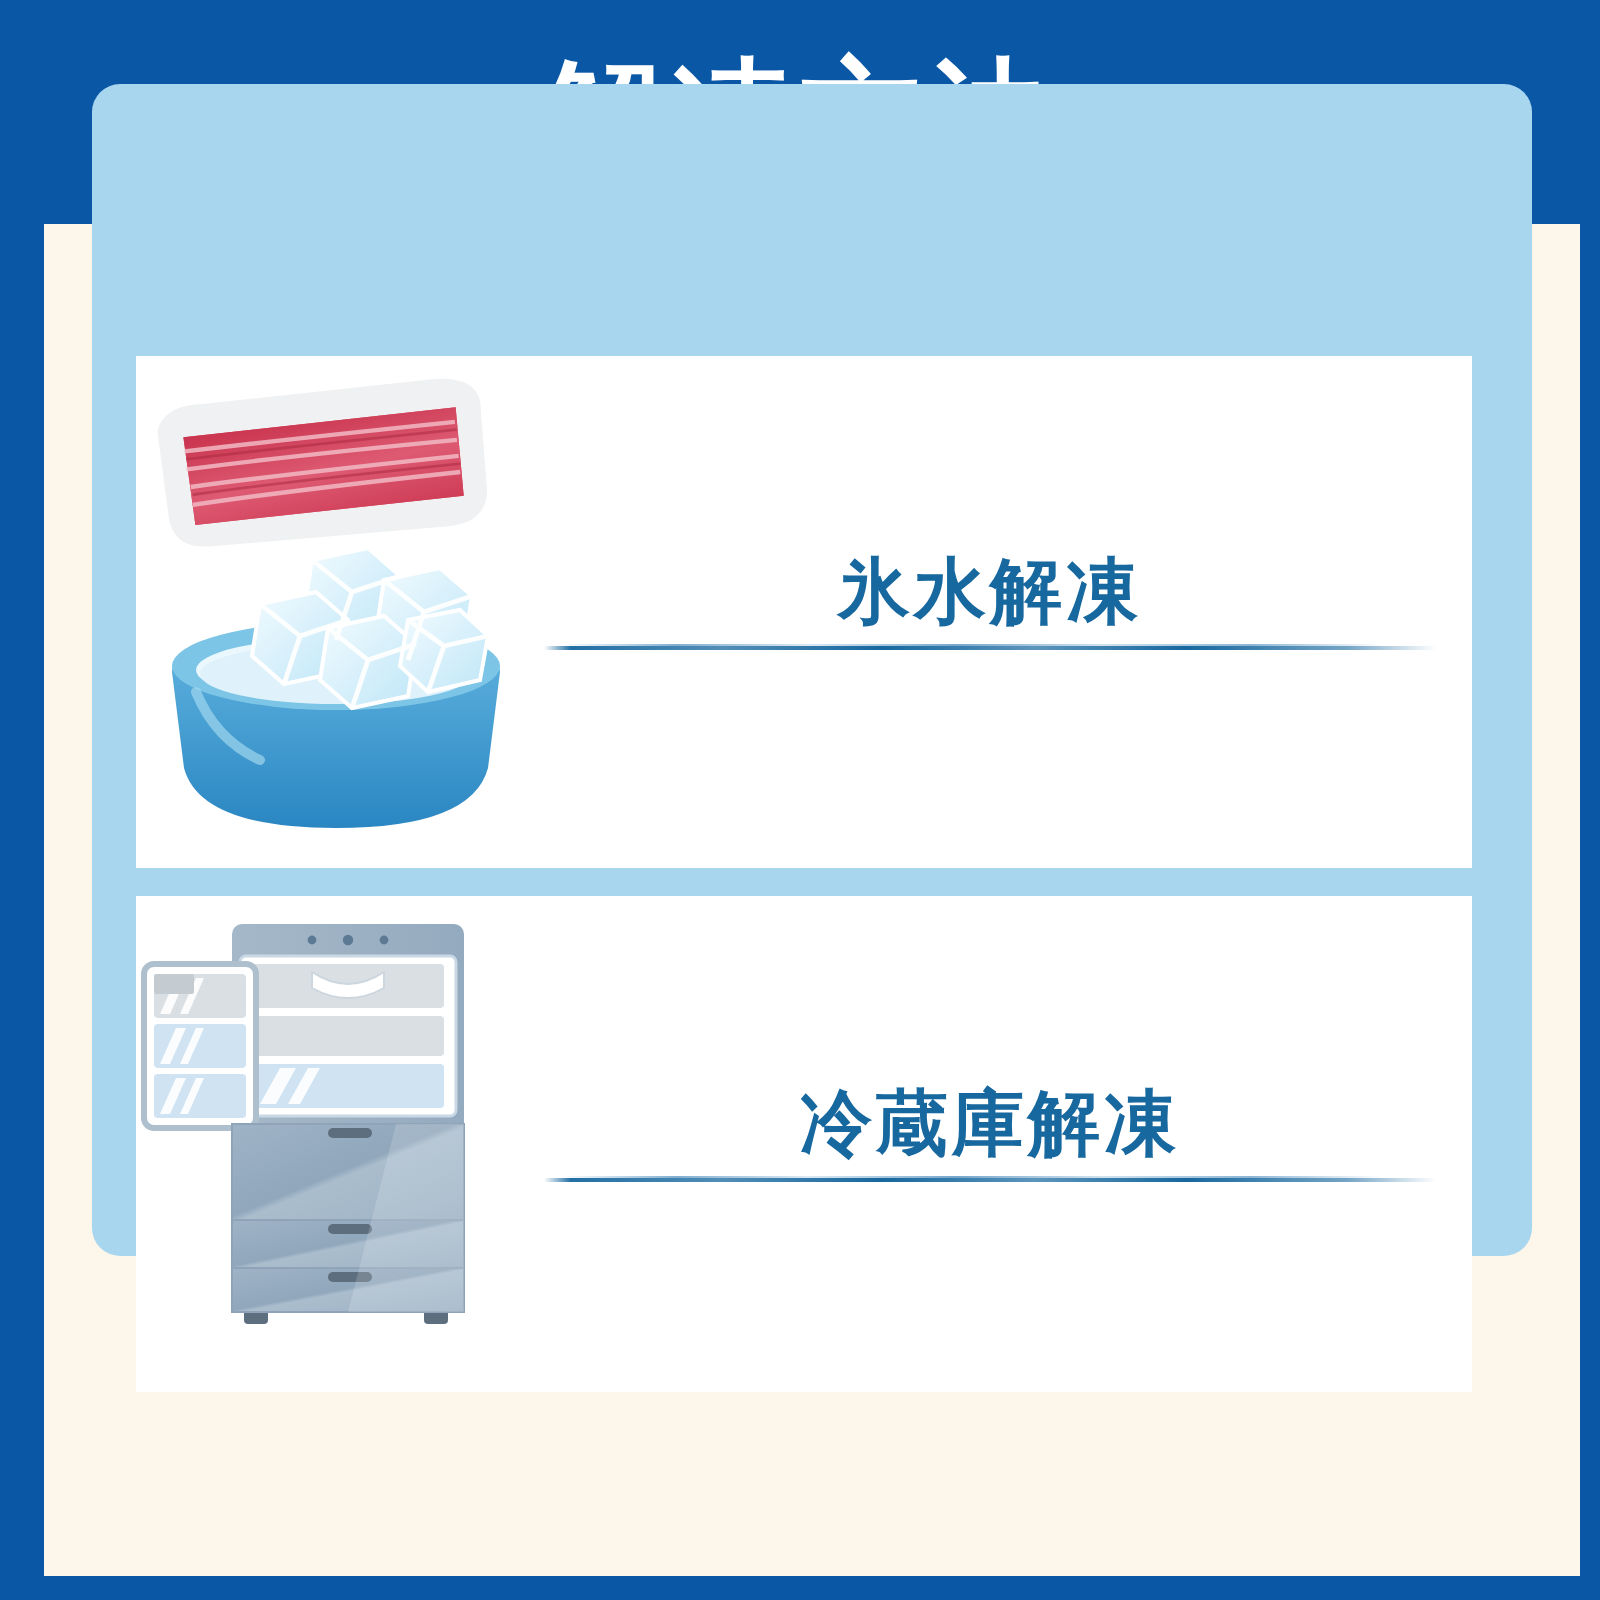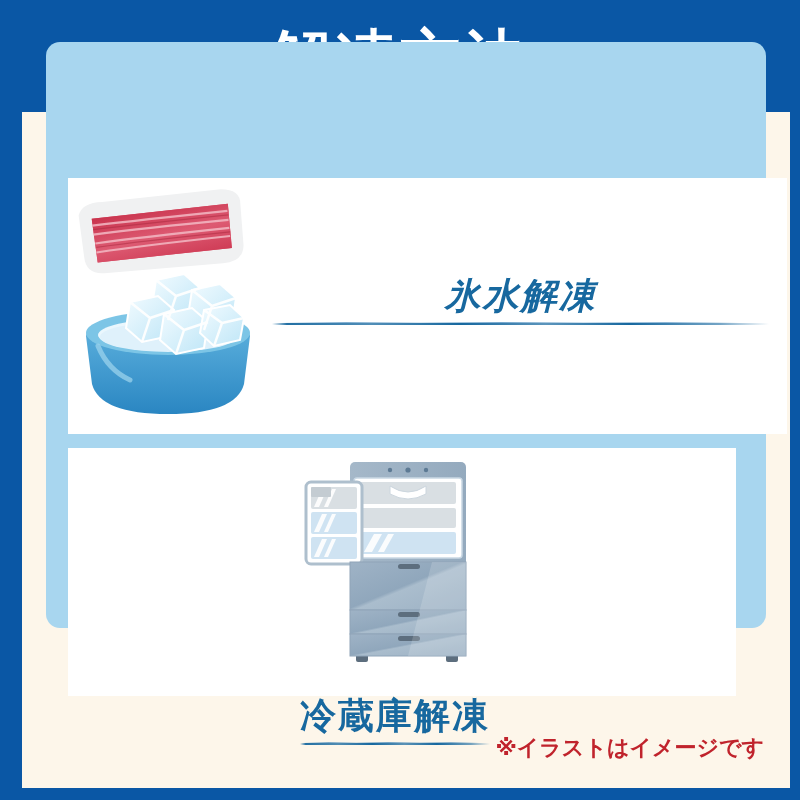--- a/index.html
+++ b/index.html
@@ -64,30 +64,28 @@
   
   .card {
     position: absolute;
     background: #ffffff;
     display: flex;
     align-items: center;
   }
   .card-ice {
     left: 68px;
     top: 178px;
-    width: 719px;
+    width: 668px;
     height: 256px;
-    font-style: italic;
   }
   .card-fridge {
     left: 68px;
     top: 448px;
     width: 668px;
     height: 248px;
-    flex-direction: column;
   }
 
   .card-illus {
     position: relative;
     width: 200px;
     height: 100%;
     flex: 0 0 200px;
   }
   .card-body {
     flex: 1 1 auto;
@@ -302,16 +300,15 @@
 
         <path d="M130 114 L164 114 L164 208 L106 208 Z" fill="#ffffff" opacity="0.16"></path>
       </svg>
     </div>
     <div class="card-body">
       <div class="card-heading">冷蔵庫解凍</div>
       <div class="rule"></div>
     </div>
   </div>
 
-  <div class="footer-note">※イラストはイメージです</div>
 
   <div class="bottom-strip"></div>
 </div>
 
 </body></html>

